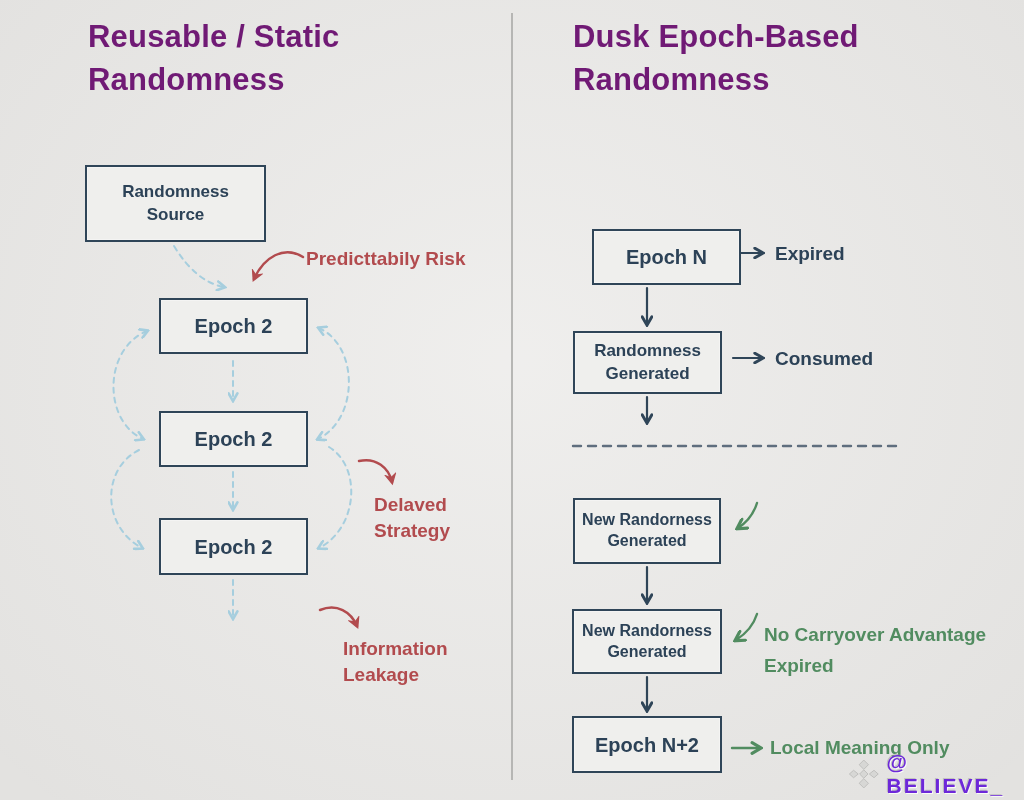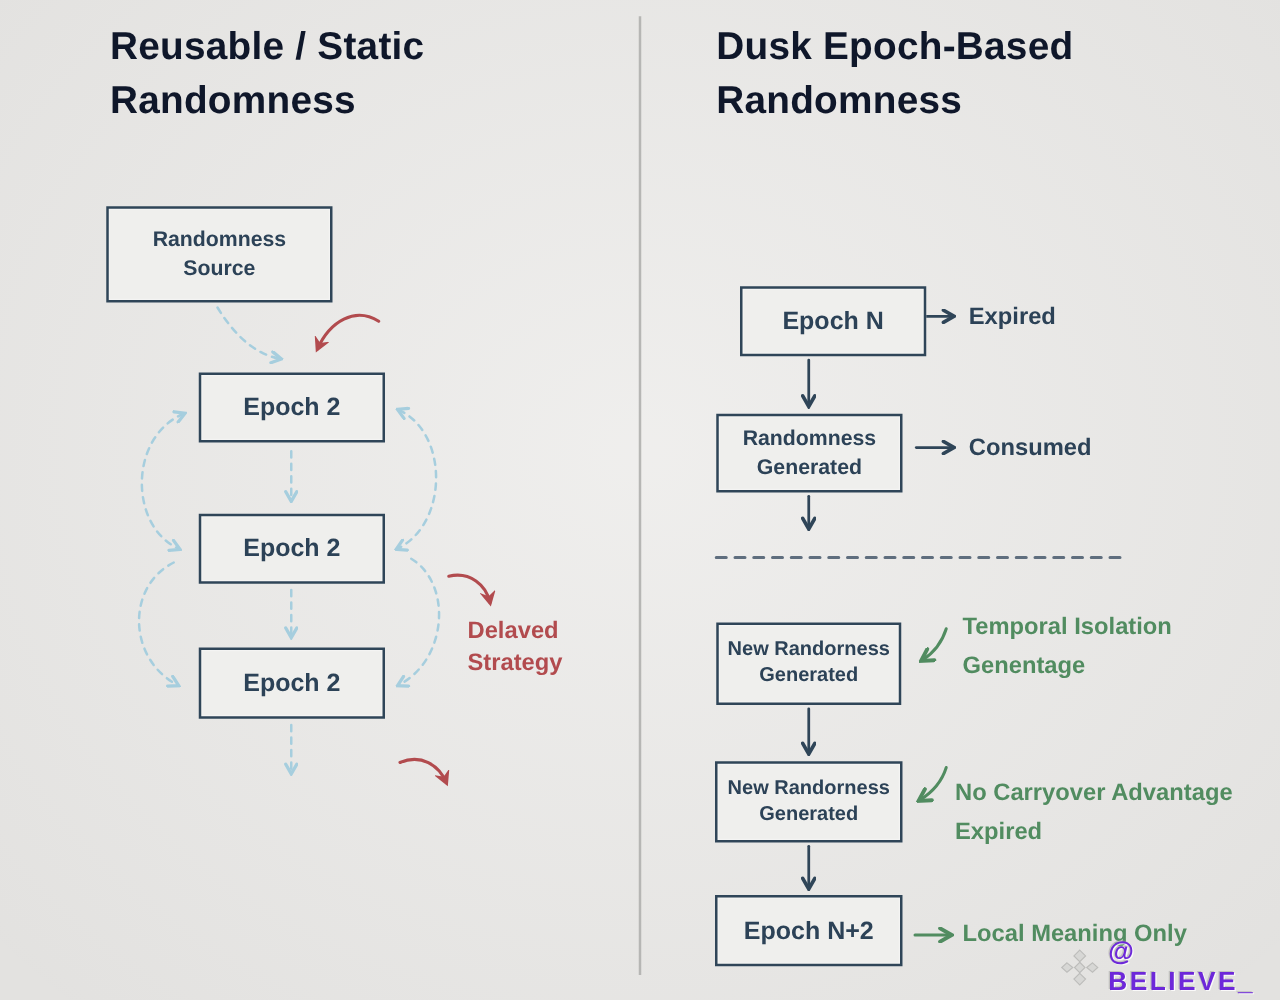--- a/index.html
+++ b/index.html
@@ -19,21 +19,21 @@
   #stage::after {
     content: "";
     position: absolute; inset: 0;
     background: radial-gradient(ellipse at 50% 45%, rgba(255,255,255,0.25), rgba(0,0,0,0.03) 95%);
     pointer-events: none;
   }
   .title {
     position: absolute;
     font-size: 31px;
     font-weight: bold;
-    color: #0f172a;
+    color: #701a75;
     line-height: 1.38;
     letter-spacing: 0.2px;
     white-space: pre-line;
     z-index: 3;
   }
   .vdivider {
     position: absolute;
     left: 511px; top: 13px;
     width: 2px; height: 767px;
     background: #b6b6b4;
@@ -146,24 +146,27 @@
   <div class="box" style="left:85px; top:165px; width:181px; height:77px; font-size:17px;">Randomness
 Source</div>
 
   <div class="box" style="left:159px; top:298px; width:149px; height:56px; font-size:20px;">Epoch 2</div>
 
   <div class="box" style="left:159px; top:411px; width:149px; height:56px; font-size:20px;">Epoch 2</div>
 
   <div class="box" style="left:159px; top:518px; width:149px; height:57px; font-size:20px;">Epoch 2</div>
 
 
+  <div class="annot red" style="left:306px; top:246px;">Predicttabily Risk</div>
 
   <div class="annot red" style="left:374px; top:492px;">Delaved
 Strategy</div>
 
+  <div class="annot red" style="left:343px; top:636px;">Information
+Leakage</div>
 
   <div class="title" style="left:573px; top:16px;">Dusk Epoch-Based
 Randomness</div>
 
   <div class="box" style="left:592px; top:229px; width:149px; height:56px; font-size:20px;">Epoch N</div>
 
   <div class="box" style="left:573px; top:331px; width:149px; height:63px; font-size:17px;">Randomness
 Generated</div>
 
   <div class="box" style="left:573px; top:498px; width:148px; height:66px; font-size:16px;">New Randorness
@@ -171,22 +174,20 @@
 
   <div class="box" style="left:572px; top:609px; width:150px; height:65px; font-size:16px;">New Randorness
 Generated</div>
 
   <div class="box" style="left:572px; top:716px; width:150px; height:57px; font-size:20px;">Epoch N+2</div>
 
   <div class="annot navy" style="left:775px; top:243px;">Expired</div>
 
   <div class="annot navy" style="left:775px; top:348px;">Consumed</div>
 
-  <div class="annot green" style="left:770px; top:487px;">Temporal Isolation
-Genentage</div>
 
   <div class="annot green" style="left:764px; top:620px;">No Carryover Advantage
  Expired</div>
 
   <div class="annot green" style="left:770px; top:737px; line-height:1.2;">Local Meaning Only</div>
 
   <div class="watermark">
     <svg width="34" height="32" viewBox="0 0 34 32">
       <g fill="#d7d7d5" stroke="#bdbdbb" stroke-width="1">
         <path d="M17 1 L22 6 L17 11 L12 6 Z"></path>

